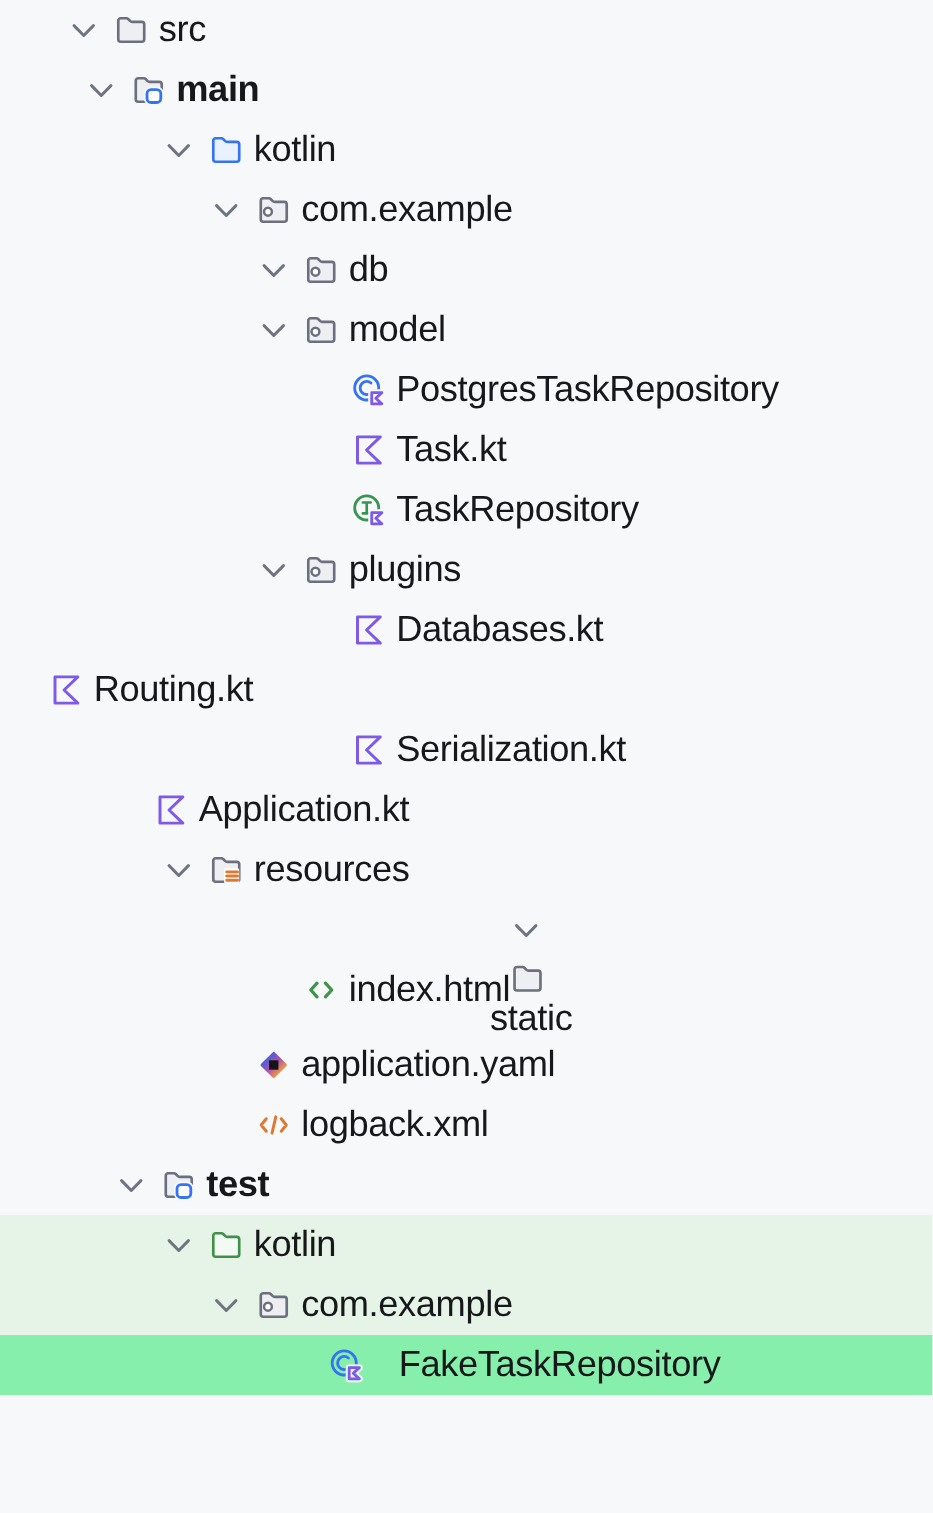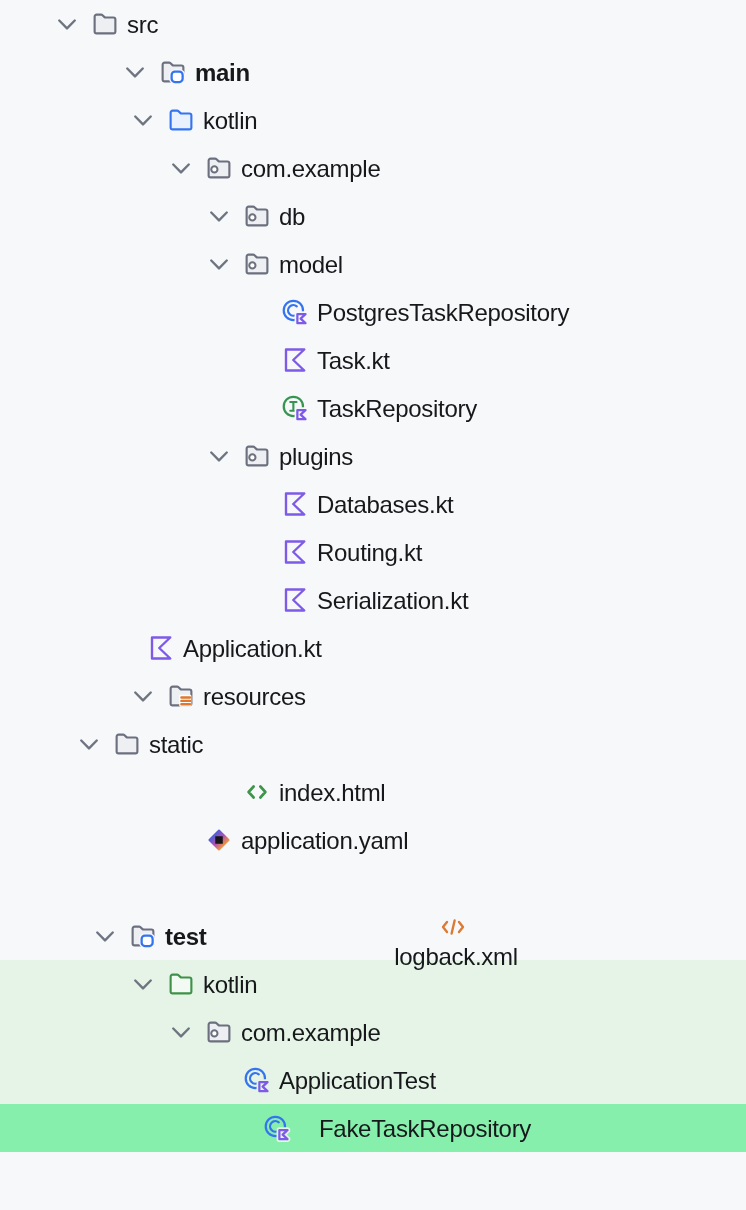--- a/index.html
+++ b/index.html
@@ -10,21 +10,21 @@
     overflow: hidden;
     font-family: "Liberation Sans", sans-serif;
   }
   .tree {
     width: 746px;
   }
   .row {
     display: flex;
     align-items: center;
     height: 48px;
-    font-size: 24px;
+    font-size: 29px;
     letter-spacing: -0.3px;
     white-space: nowrap;
     box-sizing: border-box;
   }
   .chevron-slot {
     width: 38px;
     height: 48px;
     flex: none;
     display: flex;
     align-items: center;
@@ -63,21 +63,21 @@
           <polyline points="5.8,9.2 12,15.5 18.2,9.2" fill="none" stroke="#6E7480" stroke-width="1.9" stroke-linecap="round" stroke-linejoin="round"></polyline>
         </svg>
       </span>
       <span class="icon">
         <svg viewBox="0 0 24 24">
           <path d="M3.7 17.9 V6.1 C3.7 5.2 4.4 4.5 5.3 4.5 H8.9 C9.3 4.5 9.7 4.66 10 4.95 L11.4 6.3 C11.7 6.59 12.1 6.75 12.5 6.75 H18.7 C19.6 6.75 20.3 7.45 20.3 8.35 V17.9 C20.3 18.8 19.6 19.5 18.7 19.5 H5.3 C4.4 19.5 3.7 18.8 3.7 17.9 Z" fill="#EEEFF3" stroke="#6C707E" stroke-width="1.7" stroke-linejoin="round"></path>
         </svg>
       </span>
       <span class="label">src</span>
     </div>
-    <div class="row" style="padding-left: 120px; background: transparent; text-align: right; --row-bg: #F7F8FA;">
+    <div class="row" style="padding-left: 66px; background: transparent; text-align: right; --row-bg: #F7F8FA;">
       <span class="chevron-slot">
         <svg viewBox="0 0 24 24">
           <polyline points="5.8,9.2 12,15.5 18.2,9.2" fill="none" stroke="#6E7480" stroke-width="1.9" stroke-linecap="round" stroke-linejoin="round"></polyline>
         </svg>
       </span>
       <span class="icon">
         <svg viewBox="0 0 24 24">
           <path d="M3.7 17.9 V6.1 C3.7 5.2 4.4 4.5 5.3 4.5 H8.9 C9.3 4.5 9.7 4.66 10 4.95 L11.4 6.3 C11.7 6.59 12.1 6.75 12.5 6.75 H18.7 C19.6 6.75 20.3 7.45 20.3 8.35 V17.9 C20.3 18.8 19.6 19.5 18.7 19.5 H5.3 C4.4 19.5 3.7 18.8 3.7 17.9 Z" fill="#EEEFF3" stroke="#6C707E" stroke-width="1.7" stroke-linejoin="round"></path>
           <rect x="10.9" y="11.7" width="8.8" height="8.3" rx="2.6" fill="var(--row-bg)" stroke="var(--row-bg)" stroke-width="4"></rect>
           <rect x="10.9" y="11.7" width="8.8" height="8.3" rx="2.6" fill="#FFFFFF" stroke="#3574F0" stroke-width="1.8"></rect>
@@ -189,39 +189,39 @@
     </div>
     <div class="row" style="padding-left: 242px; background: transparent; --row-bg: #F7F8FA;">
       <span class="chevron-slot"></span>
       <span class="icon">
         <svg viewBox="0 0 24 24">
           <polygon points="4.8,3.6 19.4,3.6 10.6,12 19.4,20.4 4.8,20.4" fill="none" stroke="#7E5AE8" stroke-width="1.9" stroke-linejoin="round"></polygon>
         </svg>
       </span>
       <span class="label">Databases.kt</span>
     </div>
-    <div class="row" style="padding-left: 242px; background: transparent; --row-bg: #F7F8FA;">
+    <div class="row" style="background: transparent; --row-bg: #F7F8FA;">
       <span class="chevron-slot"></span>
       <span class="icon">
         <svg viewBox="0 0 24 24">
           <polygon points="4.8,3.6 19.4,3.6 10.6,12 19.4,20.4 4.8,20.4" fill="none" stroke="#7E5AE8" stroke-width="1.9" stroke-linejoin="round"></polygon>
         </svg>
       </span>
       <span class="label">Routing.kt</span>
     </div>
     <div class="row" style="padding-left: 242px; background: transparent; text-align: right; --row-bg: #F7F8FA;">
       <span class="chevron-slot"></span>
       <span class="icon">
         <svg viewBox="0 0 24 24">
           <polygon points="4.8,3.6 19.4,3.6 10.6,12 19.4,20.4 4.8,20.4" fill="none" stroke="#7E5AE8" stroke-width="1.9" stroke-linejoin="round"></polygon>
         </svg>
       </span>
       <span class="label">Serialization.kt</span>
     </div>
-    <div class="row" style="padding-left: 108px; background: transparent; --row-bg: #F7F8FA;">
+    <div class="row" style="padding-left: 84px; background: transparent; --row-bg: #F7F8FA;">
       <span class="chevron-slot"></span>
       <span class="icon">
         <svg viewBox="0 0 24 24">
           <polygon points="4.8,3.6 19.4,3.6 10.6,12 19.4,20.4 4.8,20.4" fill="none" stroke="#7E5AE8" stroke-width="1.9" stroke-linejoin="round"></polygon>
         </svg>
       </span>
       <span class="label">Application.kt</span>
     </div>
     <div class="row" style="padding-left: 128px; background: transparent; --row-bg: #F7F8FA;">
       <span class="chevron-slot">
@@ -231,21 +231,21 @@
       </span>
       <span class="icon">
         <svg viewBox="0 0 24 24">
           <path d="M3.7 17.9 V6.1 C3.7 5.2 4.4 4.5 5.3 4.5 H8.9 C9.3 4.5 9.7 4.66 10 4.95 L11.4 6.3 C11.7 6.59 12.1 6.75 12.5 6.75 H18.7 C19.6 6.75 20.3 7.45 20.3 8.35 V17.9 C20.3 18.8 19.6 19.5 18.7 19.5 H5.3 C4.4 19.5 3.7 18.8 3.7 17.9 Z" fill="#EEEFF3" stroke="#6C707E" stroke-width="1.7" stroke-linejoin="round"></path>
           <rect x="10.6" y="10.9" width="9.7" height="9.6" rx="1" fill="#FFFFFF"></rect>
           <path d="M12.3 13.2 H19.2 M12.3 15.9 H19.2 M12.3 18.6 H19.2" stroke="#E0782F" stroke-width="1.9" stroke-linecap="round"></path>
         </svg>
       </span>
       <span class="label">resources</span>
     </div>
-    <div class="row" style="padding-left: 74px; background: transparent; --row-bg: #F7F8FA;">
+    <div class="row" style="padding-left: 104px; background: transparent; flex-direction: column; --row-bg: #F7F8FA;">
       <span class="chevron-slot">
         <svg viewBox="0 0 24 24">
           <polyline points="5.8,9.2 12,15.5 18.2,9.2" fill="none" stroke="#6E7480" stroke-width="1.9" stroke-linecap="round" stroke-linejoin="round"></polyline>
         </svg>
       </span>
       <span class="icon">
         <svg viewBox="0 0 24 24">
           <path d="M3.7 17.9 V6.1 C3.7 5.2 4.4 4.5 5.3 4.5 H8.9 C9.3 4.5 9.7 4.66 10 4.95 L11.4 6.3 C11.7 6.59 12.1 6.75 12.5 6.75 H18.7 C19.6 6.75 20.3 7.45 20.3 8.35 V17.9 C20.3 18.8 19.6 19.5 18.7 19.5 H5.3 C4.4 19.5 3.7 18.8 3.7 17.9 Z" fill="#EEEFF3" stroke="#6C707E" stroke-width="1.7" stroke-linejoin="round"></path>
         </svg>
       </span>
@@ -253,40 +253,40 @@
     </div>
     <div class="row" style="padding-left: 204px; background: transparent; --row-bg: #F7F8FA;">
       <span class="chevron-slot"></span>
       <span class="icon">
         <svg viewBox="0 0 24 24">
           <path d="M9.3 7.6 L5.3 12 L9.3 16.4 M14.7 7.6 L18.7 12 L14.7 16.4" fill="none" stroke="#3E9448" stroke-width="2.1" stroke-linecap="round" stroke-linejoin="round"></path>
         </svg>
       </span>
       <span class="label">index.html</span>
     </div>
-    <div class="row" style="padding-left: 166px; background: transparent; --row-bg: #F7F8FA;">
+    <div class="row" style="padding-left: 166px; background: transparent; margin-top: 12px; --row-bg: #F7F8FA;">
       <span class="chevron-slot"></span>
       <span class="icon">
         <svg viewBox="0 0 24 24">
           <defs>
             <linearGradient id="yg" gradientUnits="userSpaceOnUse" x1="5.8" y1="12" x2="18.2" y2="12">
               <stop offset="0" stop-color="#4B5FD6"></stop>
               <stop offset="0.5" stop-color="#AE4FB4"></stop>
               <stop offset="1" stop-color="#F0993C"></stop>
             </linearGradient>
           </defs>
           <g transform="rotate(45 12 12)">
             <rect x="5.8" y="5.8" width="12.4" height="12.4" rx="0.8" fill="url(#yg)"></rect>
           </g>
           <rect x="9" y="9" width="6" height="6" fill="#151515"></rect>
         </svg>
       </span>
       <span class="label">application.yaml</span>
     </div>
-    <div class="row" style="padding-left: 166px; background: transparent; flex-direction: column; --row-bg: #F7F8FA;">
+    <div class="row" style="padding-left: 166px; background: transparent; --row-bg: #F7F8FA;">
       <span class="chevron-slot"></span>
       <span class="icon">
         <svg viewBox="0 0 24 24">
           <path d="M7.2 8 L4 12 L7.2 16 M16.8 8 L20 12 L16.8 16 M13.3 6.8 L10.9 17.2" fill="none" stroke="#DC7A34" stroke-width="1.9" stroke-linecap="round" stroke-linejoin="round"></path>
         </svg>
       </span>
       <span class="label">logback.xml</span>
     </div>
     <div class="row" style="padding-left: 90px; background: transparent; text-align: right; --row-bg: #F7F8FA;">
       <span class="chevron-slot">
@@ -323,37 +323,25 @@
         </svg>
       </span>
       <span class="icon">
         <svg viewBox="0 0 24 24">
           <path d="M3.7 17.9 V6.1 C3.7 5.2 4.4 4.5 5.3 4.5 H8.9 C9.3 4.5 9.7 4.66 10 4.95 L11.4 6.3 C11.7 6.59 12.1 6.75 12.5 6.75 H18.7 C19.6 6.75 20.3 7.45 20.3 8.35 V17.9 C20.3 18.8 19.6 19.5 18.7 19.5 H5.3 C4.4 19.5 3.7 18.8 3.7 17.9 Z" fill="#EEEFF3" stroke="#6C707E" stroke-width="1.7" stroke-linejoin="round"></path>
           <circle cx="8.3" cy="13.1" r="2.5" fill="#FFFFFF" stroke="#6C707E" stroke-width="1.6"></circle>
         </svg>
       </span>
       <span class="label">com.example</span>
     </div>
-    <div class="row" style="padding-left: 204px; background: rgb(229, 244, 230); --row-bg: #E5F4E6;">
+    <div class="row" style="padding-left: 204px; background: #86efac; gap: 20px; --row-bg: #E5F4E6;">
       <span class="chevron-slot"></span>
       <span class="icon">
         <svg viewBox="0 0 24 24">
           <circle cx="10.7" cy="10.7" r="7.7" fill="none" stroke="#3574F0" stroke-width="1.8"></circle>
           <path d="M13.4 7.5 A4.2 4.2 0 1 0 13.4 13.9" fill="none" stroke="#3574F0" stroke-width="1.8" stroke-linecap="round"></path>
           <polygon points="13.9,13.7 20.4,13.7 16.5,17.3 20.4,20.9 13.9,20.9" fill="var(--row-bg)" stroke="var(--row-bg)" stroke-width="4.5" stroke-linejoin="round"></polygon>
           <polygon points="13.9,13.7 20.4,13.7 16.5,17.3 20.4,20.9 13.9,20.9" fill="none" stroke="#7E5AE8" stroke-width="1.8" stroke-linejoin="round"></polygon>
         </svg>
       </span>
-      <span class="label">ApplicationTest</span>
-    </div>
-    <div class="row" style="padding-left: 204px; background: #86efac; gap: 20px; --row-bg: #E5F4E6;">
-      <span class="chevron-slot"></span>
-      <span class="icon">
-        <svg viewBox="0 0 24 24">
-          <circle cx="10.7" cy="10.7" r="7.7" fill="none" stroke="#3574F0" stroke-width="1.8"></circle>
-          <path d="M13.4 7.5 A4.2 4.2 0 1 0 13.4 13.9" fill="none" stroke="#3574F0" stroke-width="1.8" stroke-linecap="round"></path>
-          <polygon points="13.9,13.7 20.4,13.7 16.5,17.3 20.4,20.9 13.9,20.9" fill="var(--row-bg)" stroke="var(--row-bg)" stroke-width="4.5" stroke-linejoin="round"></polygon>
-          <polygon points="13.9,13.7 20.4,13.7 16.5,17.3 20.4,20.9 13.9,20.9" fill="none" stroke="#7E5AE8" stroke-width="1.8" stroke-linejoin="round"></polygon>
-        </svg>
-      </span>
       <span class="label">FakeTaskRepository</span>
     </div>
   </div>
 
 </body></html>

